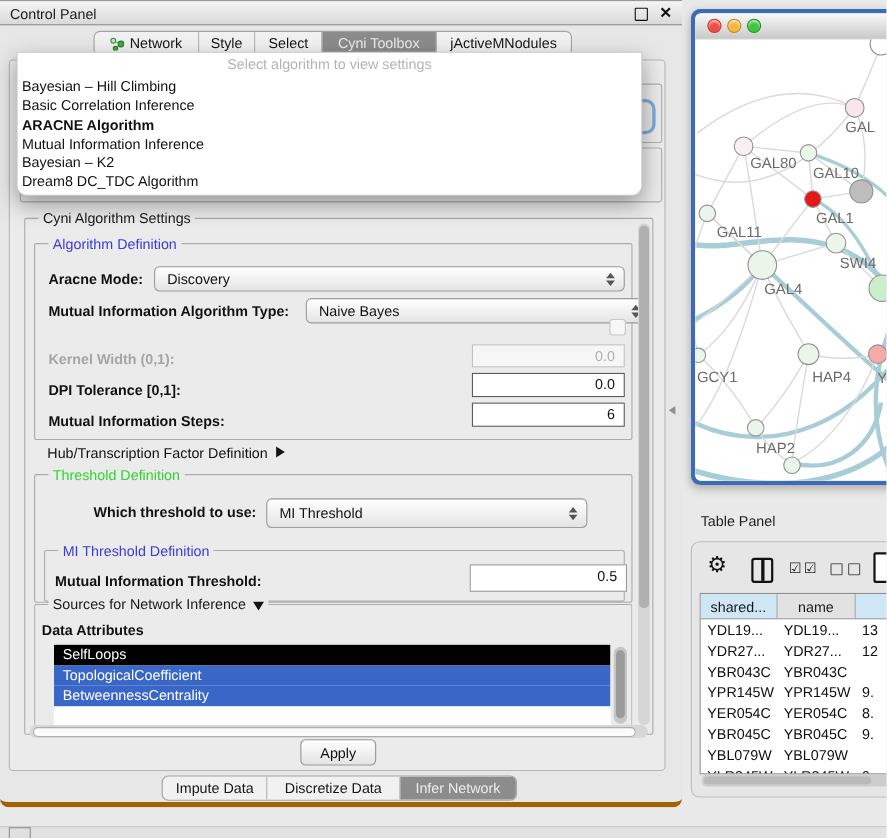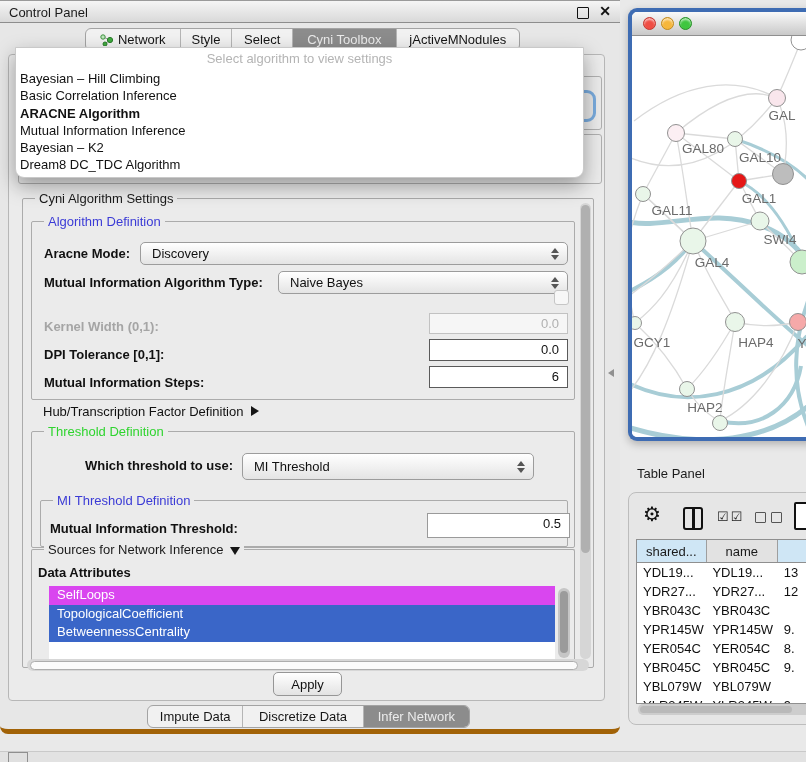--- a/index.html
+++ b/index.html
@@ -185,21 +185,21 @@
         <span class="lbl" style="left:12px;top:24px;">Aracne Mode:</span>
         <div class="combo" style="left:108px;top:20px;width:428px;height:23px;">
           <span class="val">Discovery</span>
           <span class="stepper">
               <i class="up"></i>
               <i class="dn"></i>
             </span>
         </div>
 
         <span class="lbl" style="left:12px;top:53px;">Mutual Information Algorithm Type:</span>
-        <div class="combo" style="left:246px;top:49px;width:290px;height:23px;">
+        <div class="combo" style="left:246px;top:49px;width:313px;height:23px;">
           <span class="val">Naive Bayes</span>
           <span class="stepper">
               <i class="up"></i>
               <i class="dn"></i>
             </span>
         </div>
 
         <span class="checkbox" style="left:522px;top:68px;"></span>
 
         <span class="lbl dim" style="left:12px;top:97px;">Kernel Width (0,1):</span>
@@ -234,21 +234,21 @@
           <div class="field mid" style="left:386px;top:12px;width:143px;height:25px;">0.5</div>
         </div>
       </div>
 
       <div id="sources" class="group">
         <span class="group-label">
           <span>Sources for Network Inference</span><i class="tri-down"></i>
         </span>
         <span class="lbl" style="left:6px;top:15px;">Data Attributes</span>
         <div id="attr-list">
-            <div class="attr-item" style="background: #d946ef;">SelfLoops</div>
+            <div class="attr-item" style="background: #000000;">SelfLoops</div>
             <div class="attr-item" style="background: rgb(58, 102, 200);">TopologicalCoefficient</div>
             <div class="attr-item" style="background: rgb(58, 102, 200);">BetweennessCentrality</div>
           </div>
         <div id="attr-vscroll">
             <div id="attr-vthumb"></div>
           </div>
       </div>
 
       <div id="set-vscroll">
           <div id="set-vthumb"></div>

